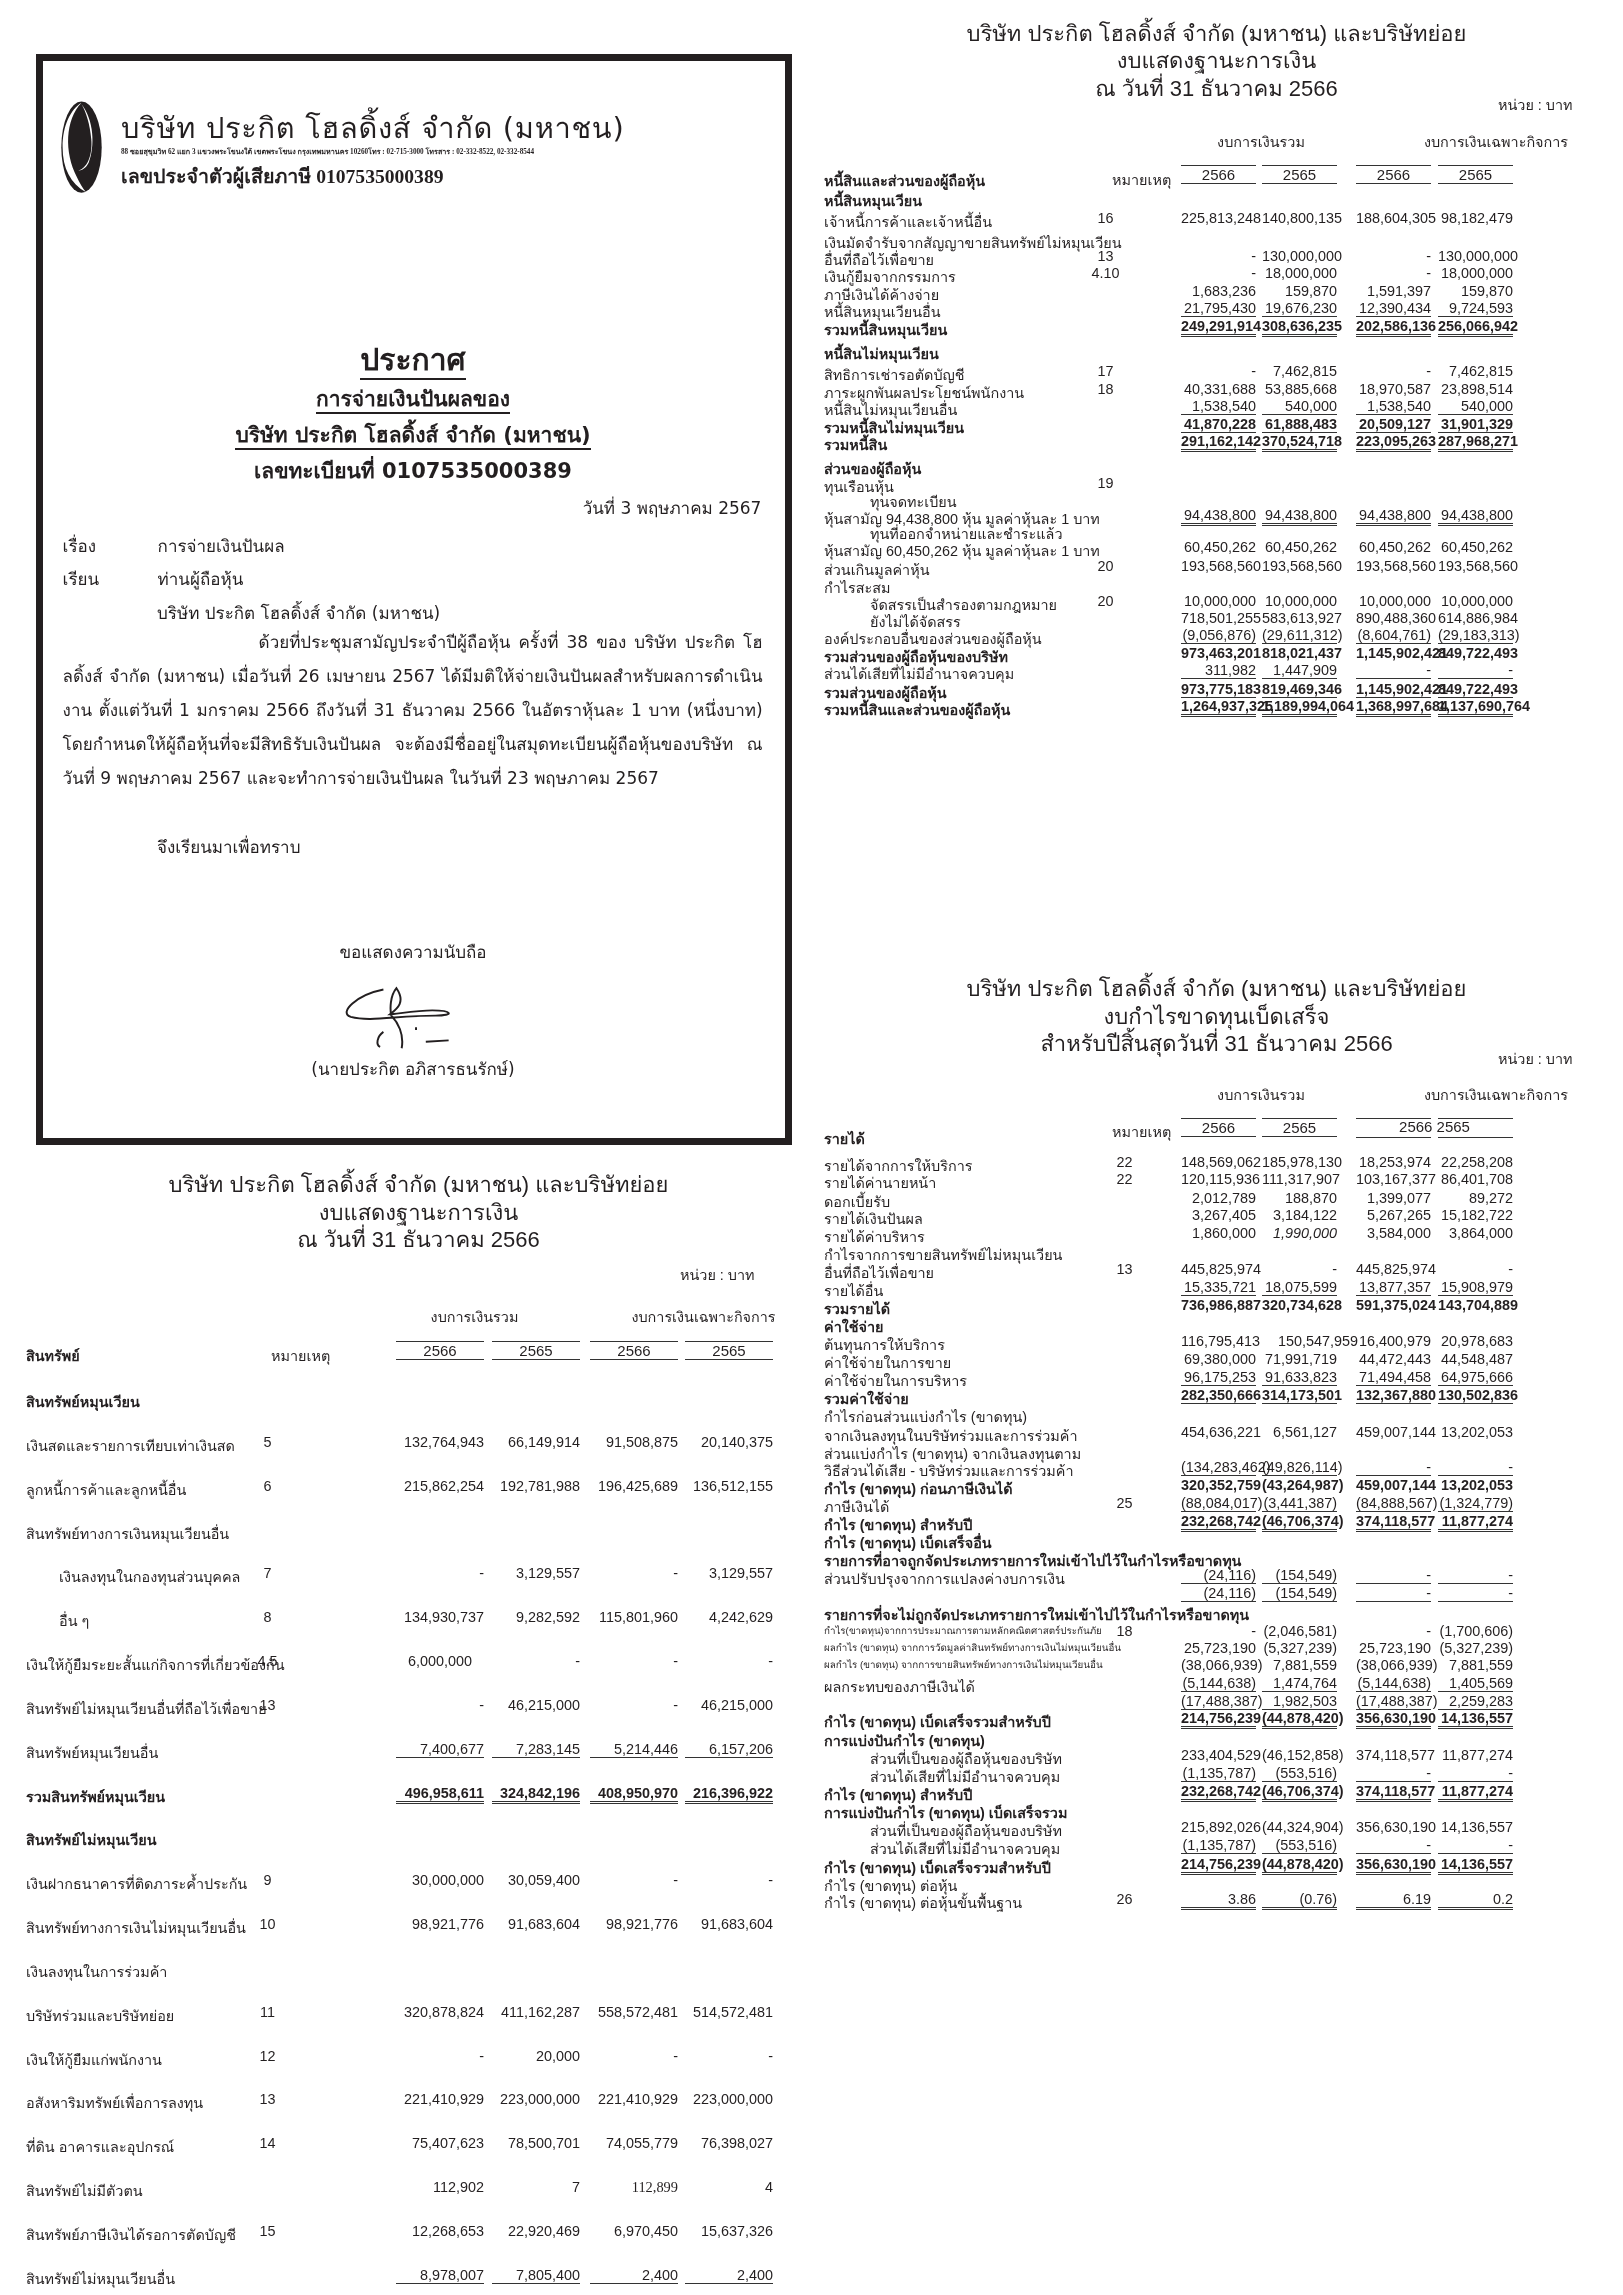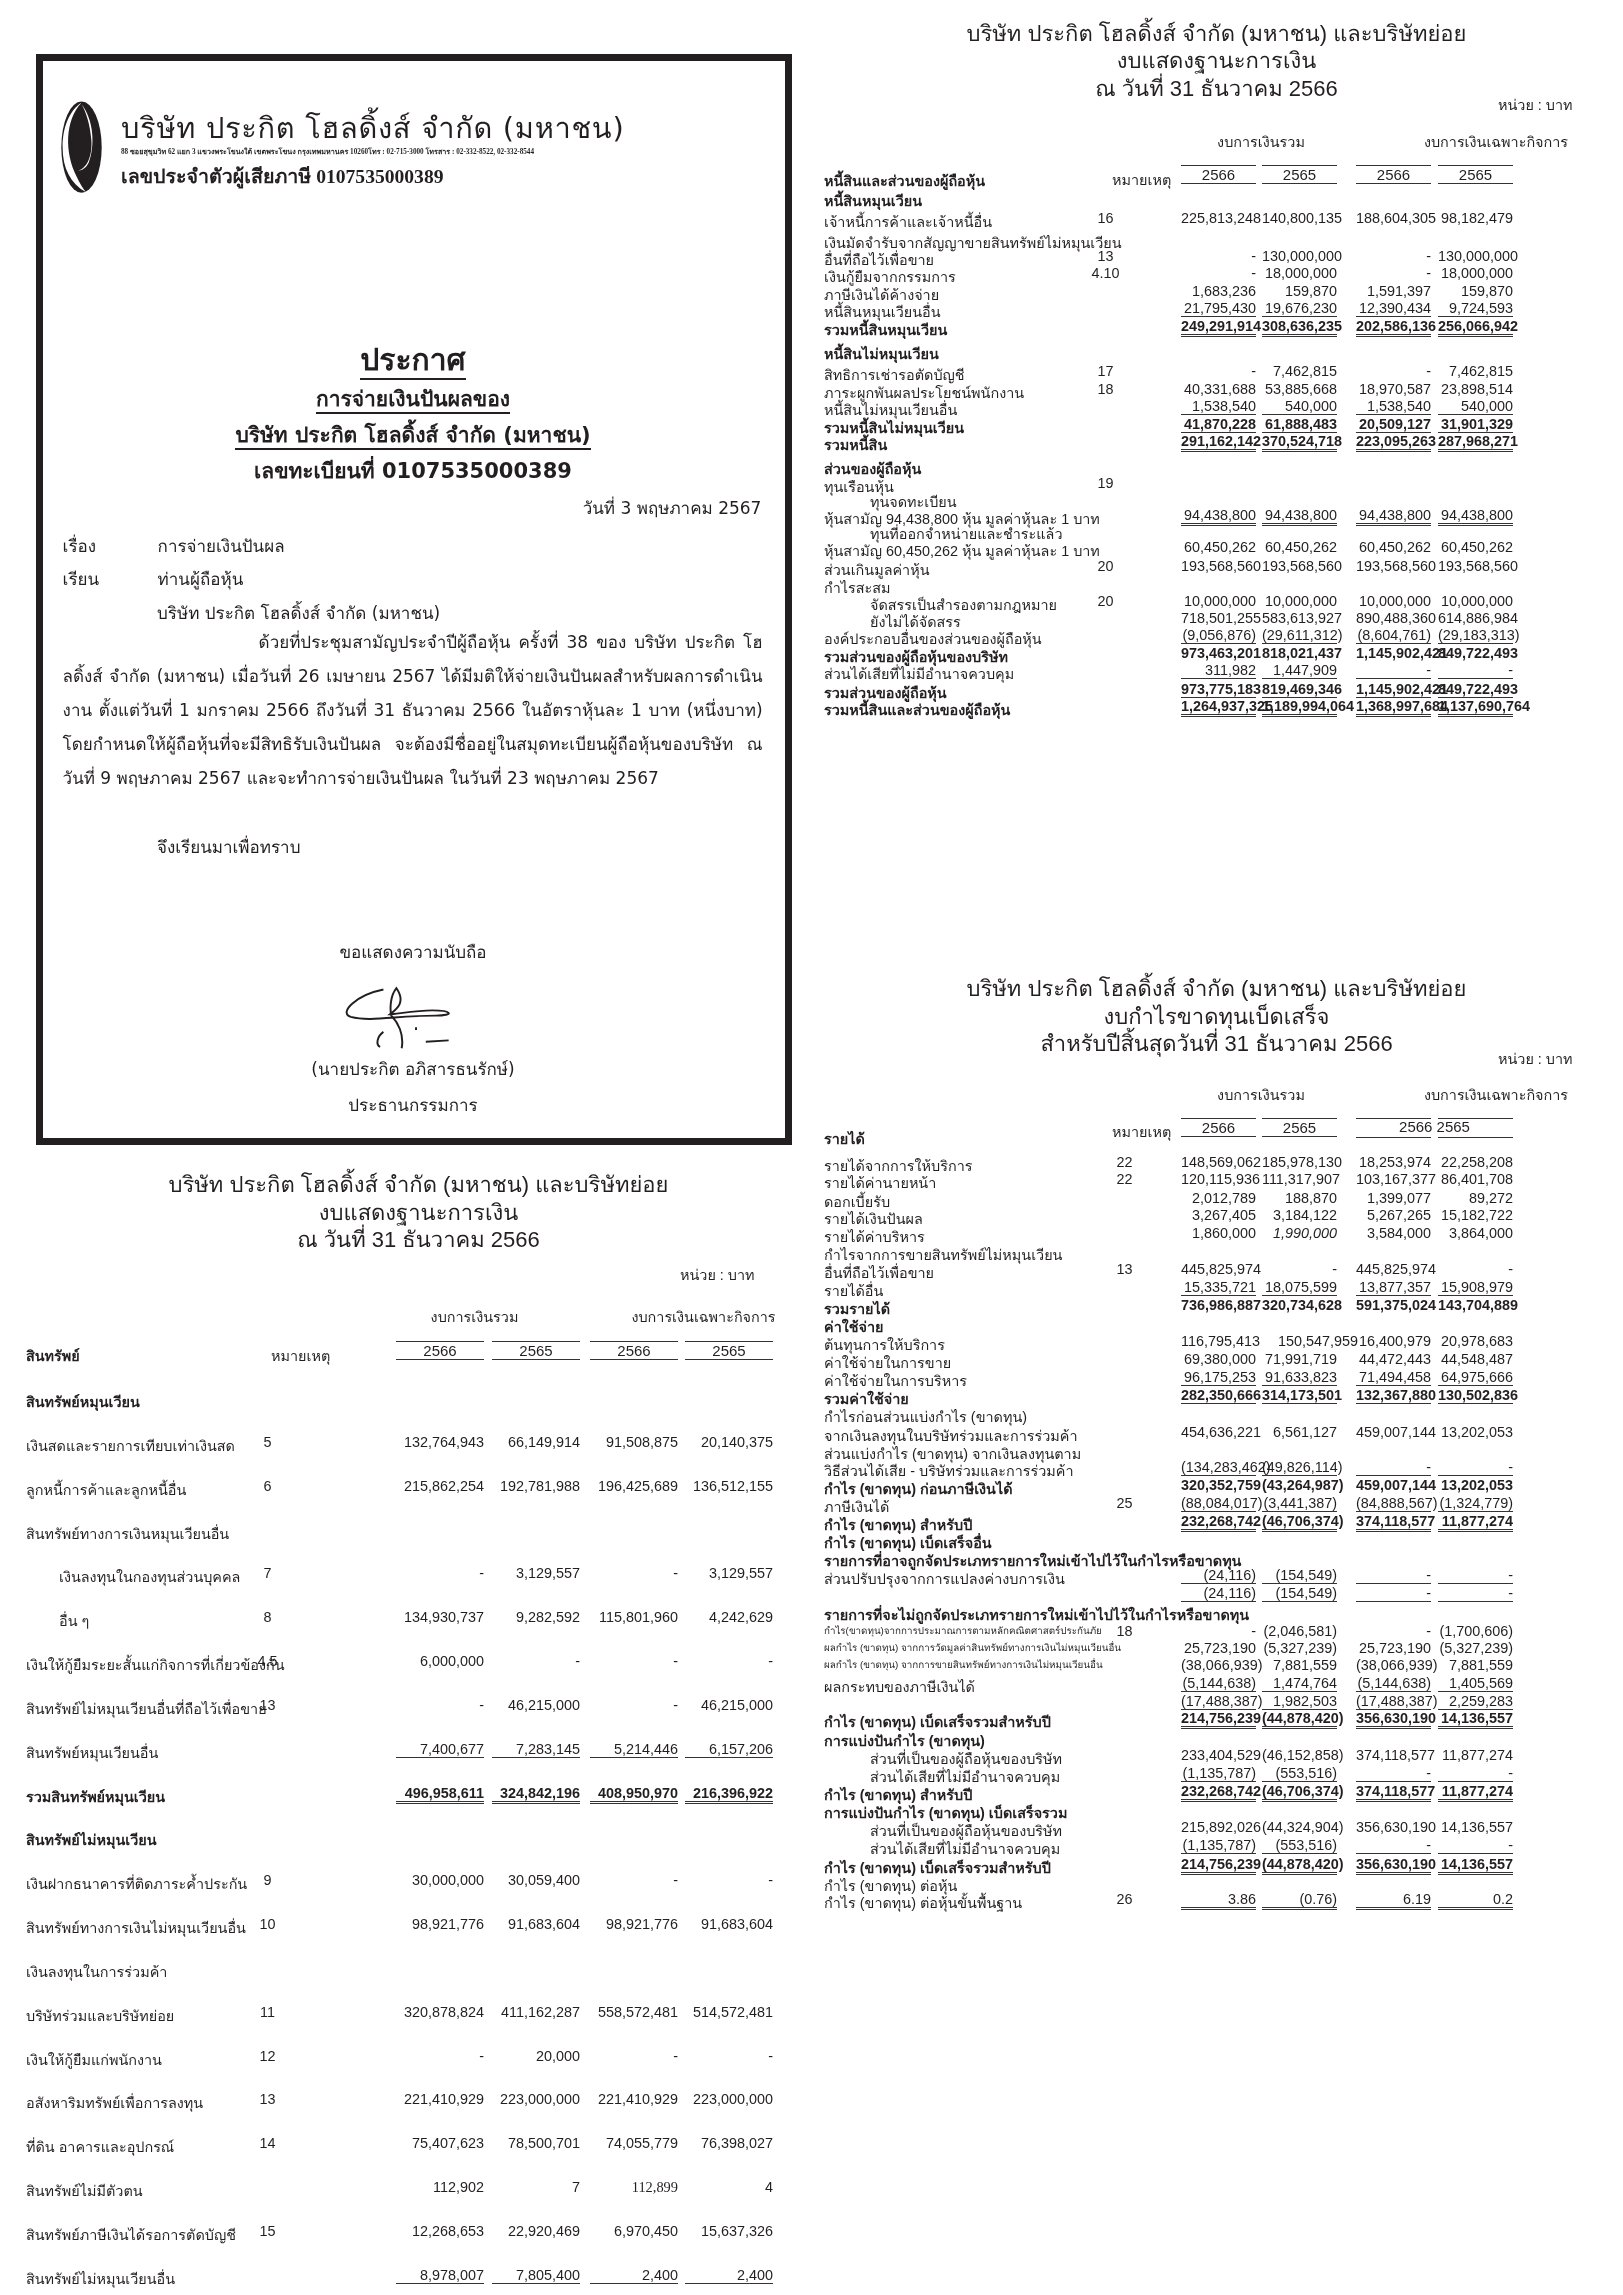--- a/index.html
+++ b/index.html
@@ -87,21 +87,20 @@
 
   <div class="ann-close" style="top:772px">จึงเรียนมาเพื่อทราบ</div>
 
   <div class="ann-sign" style="top:877px">ขอแสดงความนับถือ</div>
   <svg class="signature" viewBox="0 0 200 115">
     <path d="M60 10 C20 18 -10 45 10 52 C40 60 80 50 140 50 C170 50 165 42 135 42 C110 42 78 48 70 48 C80 40 95 30 80 8 C70 20 70 40 72 50 C82 60 92 78 88 100" fill="none" stroke="#231f20" stroke-width="3"></path>
     <path d="M60 75 C50 82 48 95 55 98" fill="none" stroke="#231f20" stroke-width="3"></path>
     <path d="M110 68 L110 72 M125 90 L160 88" fill="none" stroke="#231f20" stroke-width="3"></path>
   </svg>
   <div class="ann-sign" style="top:994px">(นายประกิต อภิสารธนรักษ์)</div>
-  <div class="ann-sign" style="top:1030px">ประธานกรรมการ</div>
 </div>
 
 <div class="fs" id="fs-assets" style="left:26px; top:1171px; width:785px; height:1119px;">
   <div class="fs-head">
     <div>บริษัท ประกิต โฮลดิ้งส์ จำกัด (มหาชน) และบริษัทย่อย</div>
     <div>งบแสดงฐานะการเงิน</div>
     <div>ณ วันที่ 31 ธันวาคม 2566</div>
   </div>
   <div class="fs-unit" style="left:654px; top:92px;">หน่วย : บาท</div>
   <div class="grp" style="left:370px; top:134px; width:157px;">งบการเงินรวม</div>
@@ -159,21 +158,21 @@
         <span class="lbl in1">อื่น ๆ</span>
         <span class="nt" style="left: 222px; width: 39px;">8</span>
         <span class="v" style="left: 370px; width: 88px;">134,930,737</span>
         <span class="v" style="left: 466px; width: 88px;">9,282,592</span>
         <span class="v" style="left: 564px; width: 88px;">115,801,960</span>
         <span class="v" style="left: 659px; width: 88px;">4,242,629</span>
       </div>
       <div class="row" style="top: 482px; width: 785px;">
         <span class="lbl">เงินให้กู้ยืมระยะสั้นแก่กิจการที่เกี่ยวข้องกัน</span>
         <span class="nt" style="left: 222px; width: 39px;">4.5</span>
-        <span class="v" style="left: 370px; width: 88px;">6,000,000</span>
+        <span class="v" style="left: 370px; width: 88px; text-align: center;">6,000,000</span>
         <span class="v" style="left: 466px; width: 88px;">-</span>
         <span class="v" style="left: 564px; width: 88px;">-</span>
         <span class="v" style="left: 659px; width: 88px;">-</span>
       </div>
       <div class="row" style="top: 526px; width: 785px;">
         <span class="lbl">สินทรัพย์ไม่หมุนเวียนอื่นที่ถือไว้เพื่อขาย</span>
         <span class="nt" style="left: 222px; width: 39px;">13</span>
         <span class="v" style="left: 370px; width: 88px;">-</span>
         <span class="v" style="left: 466px; width: 88px;">46,215,000</span>
         <span class="v" style="left: 564px; width: 88px;">-</span>

